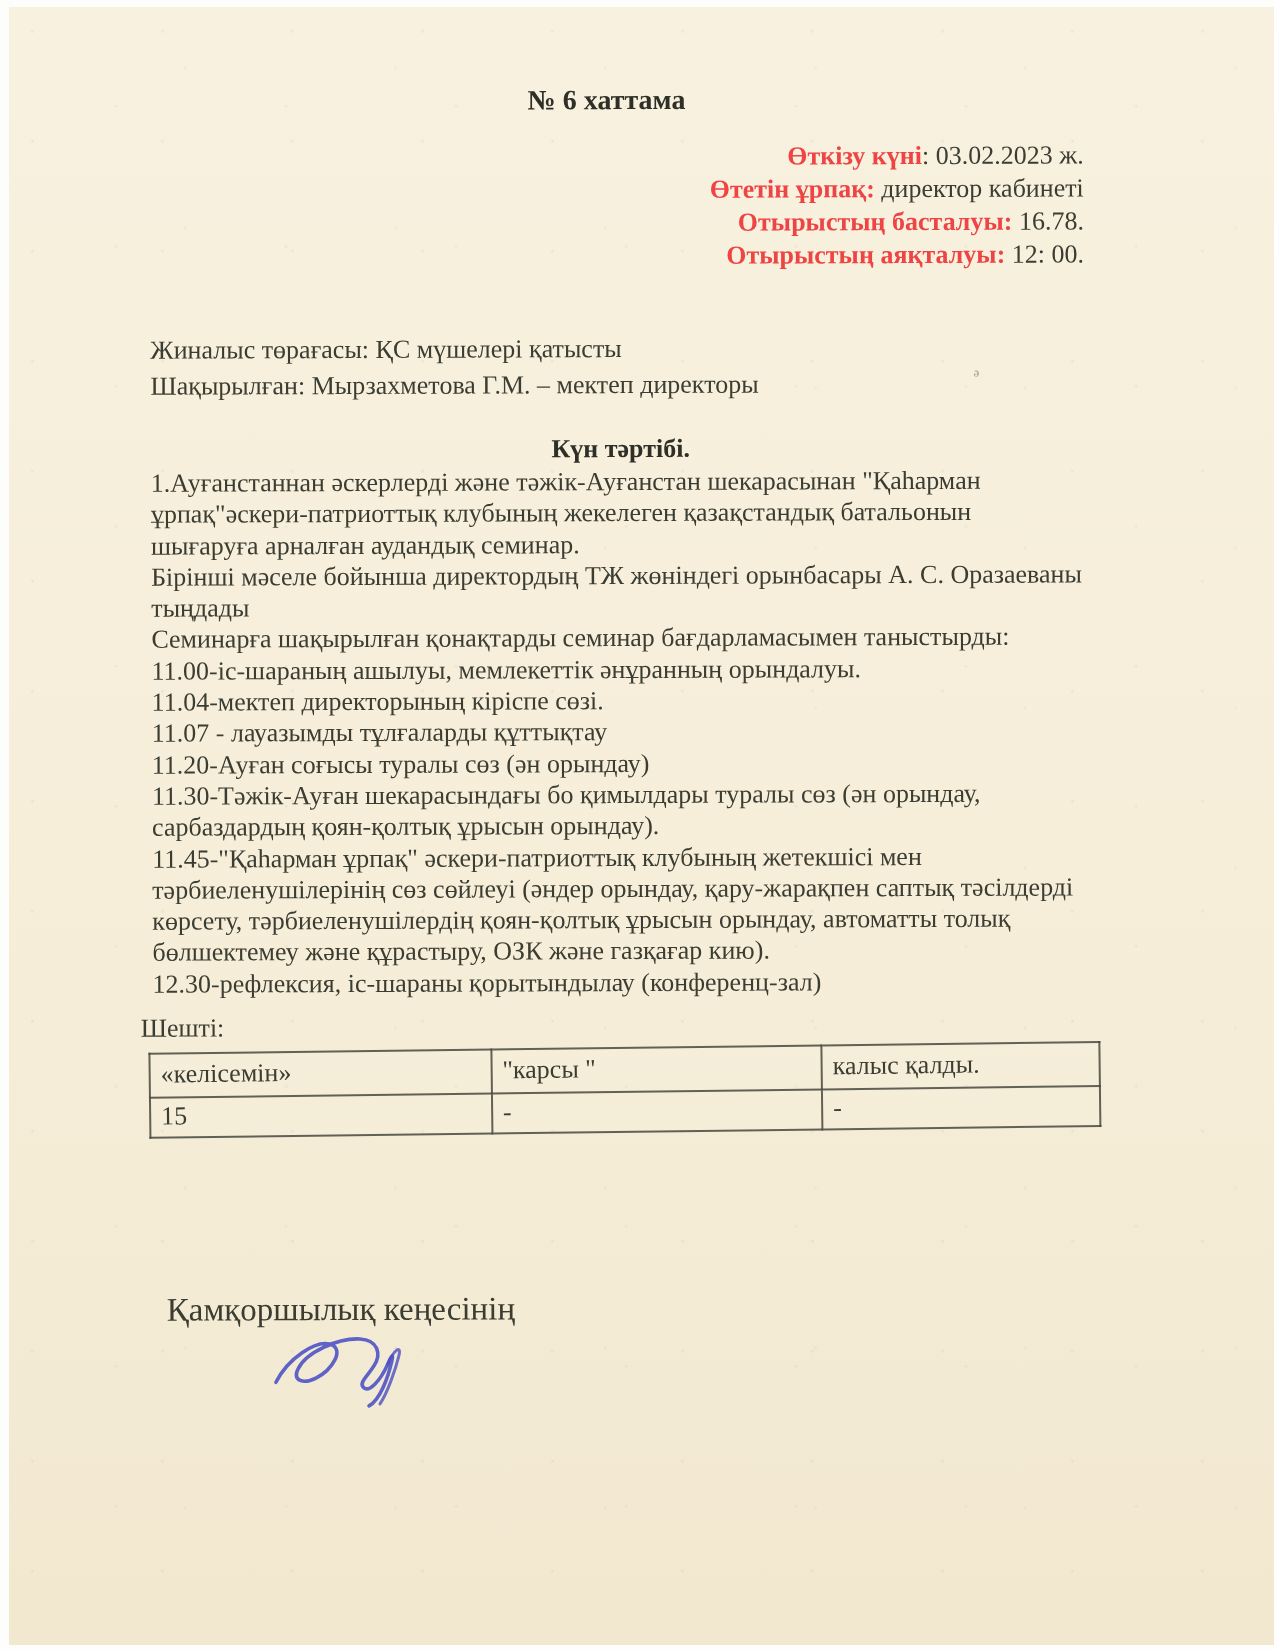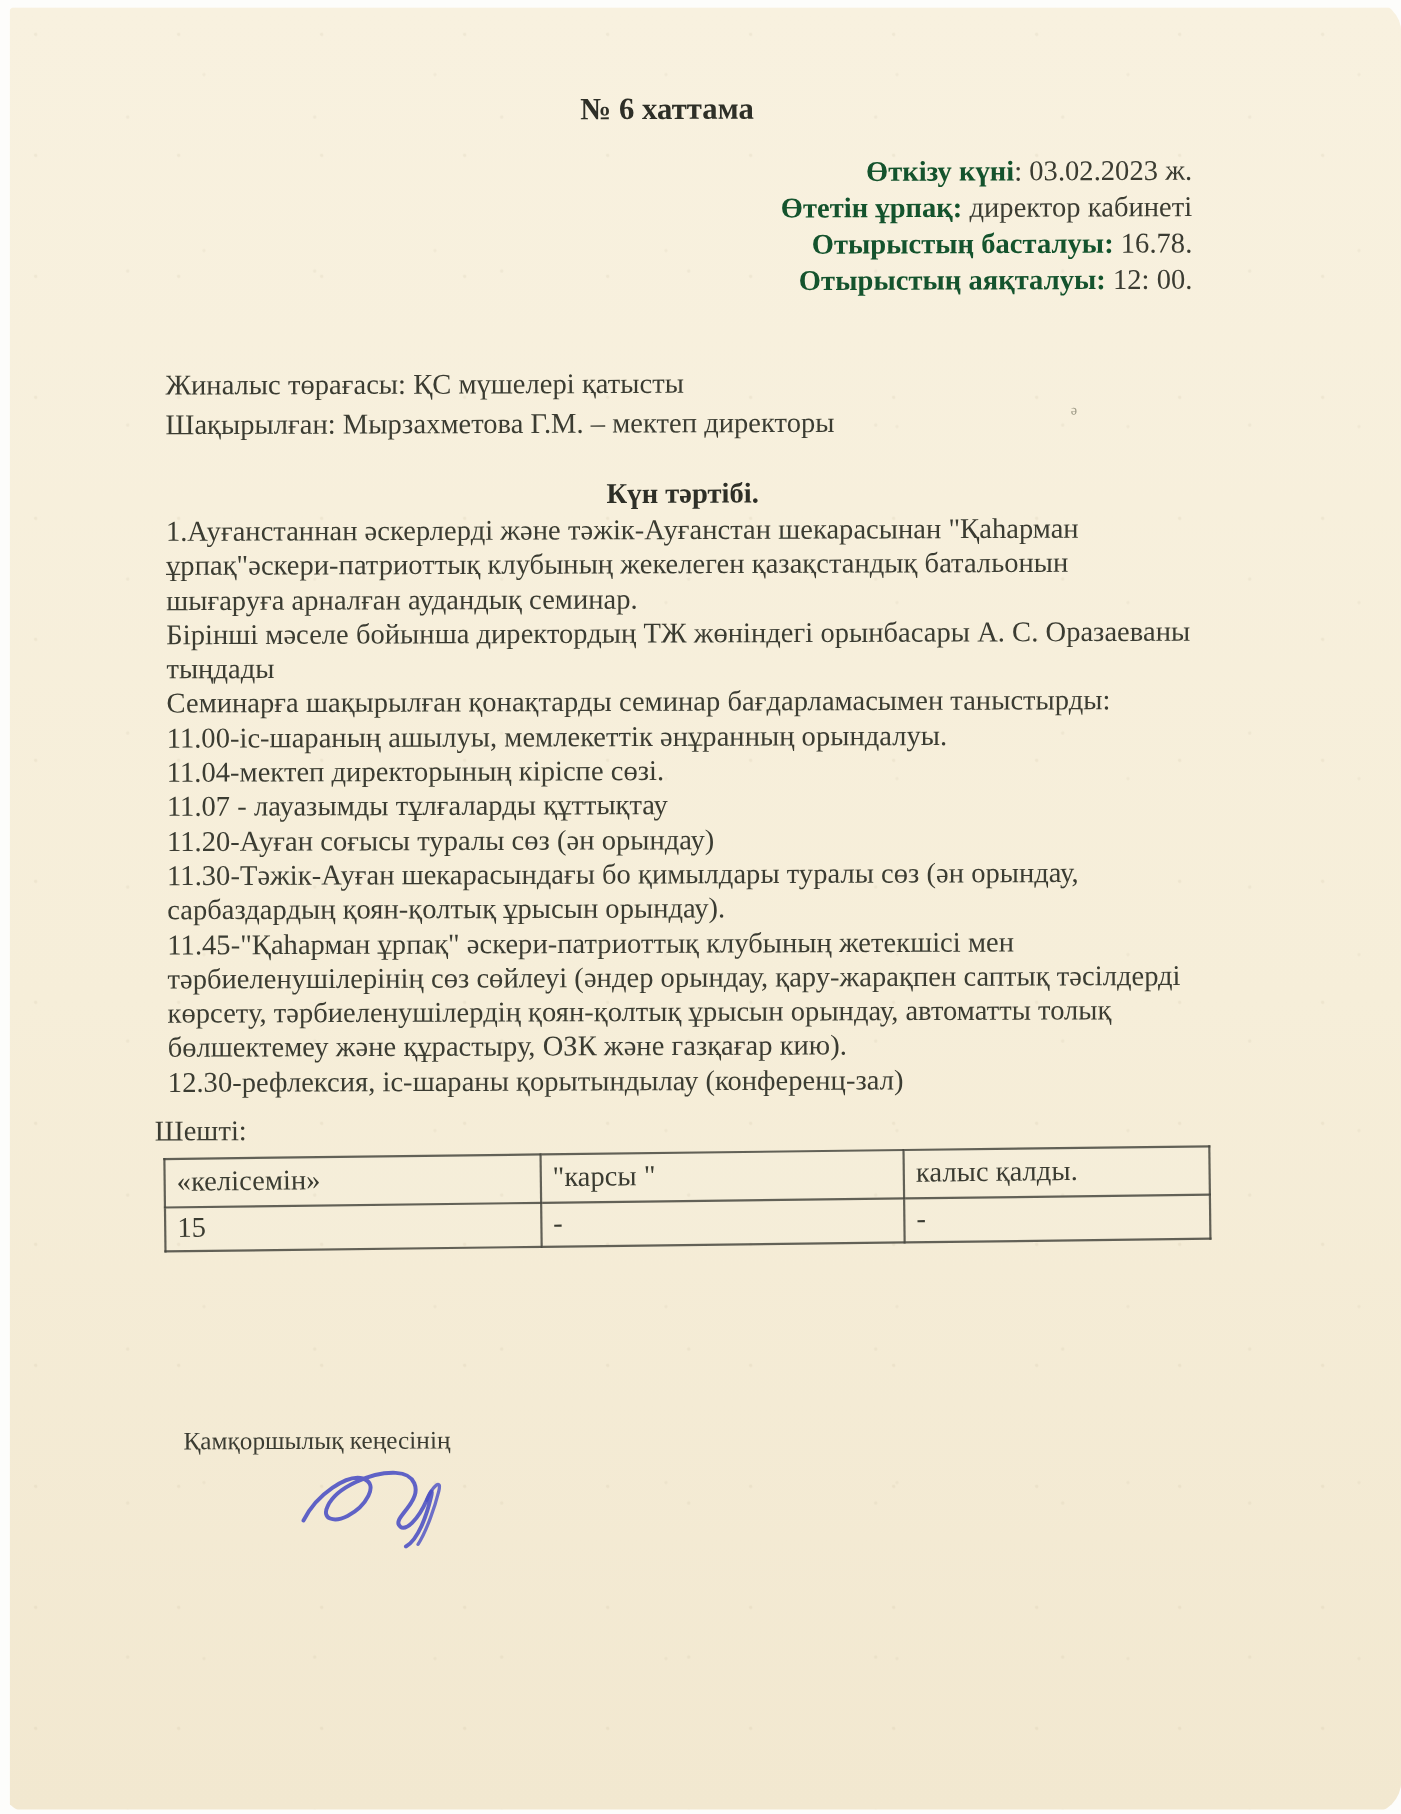--- a/index.html
+++ b/index.html
@@ -1,46 +1,46 @@
 <!DOCTYPE html>
 <html><head>
 <meta charset="utf-8">
 <style>
   html,body{margin:0;padding:0;background:#fdfdfb;}
   .stage{position:relative;width:1274px;height:1649px;overflow:hidden;
-         font-family:"Liberation Serif","DejaVu Serif",serif;border-radius:30px;}
+         font-family:"Liberation Serif","DejaVu Serif",serif;}
   .paper{position:absolute;left:9px;top:7px;right:0;bottom:4px;
          background-image:
            radial-gradient(circle at 18% 22%, rgba(125,105,60,.07) 1px, transparent 2px),
            radial-gradient(circle at 63% 71%, rgba(110,95,55,.06) 1px, transparent 2px),
            radial-gradient(circle at 84% 38%, rgba(110,95,55,.05) 1px, transparent 2px),
            linear-gradient(180deg,#f8f1df 0%,#f6eed9 55%,#f2e8d0 100%);
          background-size:130px 110px,170px 140px,210px 160px,100% 100%;}
   .content{position:absolute;left:0;top:0;width:1274px;height:1649px;
            color:#3b3c32;transform:rotate(-0.2deg);}
   .doc-title{position:absolute;top:84px;left:0;width:1218px;text-align:center;
              font-weight:bold;font-size:28px;color:#2e2f27;}
   .meta{position:absolute;top:140px;right:188px;text-align:right;
         font-size:26px;line-height:33px;white-space:nowrap;}
-  .meta b{color:#14532d;}
+  .meta b{color:#ef4444;}
   .participants{position:absolute;left:152px;top:331px;font-size:26px;line-height:36px;}
   .agenda-head{position:absolute;top:434px;left:152px;width:940px;text-align:center;
                font-weight:bold;font-size:26px;color:#2e2f27;}
   .agenda{position:absolute;left:152px;top:466px;width:960px;
           font-size:26px;line-height:31.3px;}
   .decision-label{position:absolute;left:140px;top:1012px;font-size:26px;}
   .vote-table{position:absolute;left:148px;top:1051px;width:952px;
               border-collapse:collapse;font-size:26px;
               transform:rotate(-0.5deg);transform-origin:0 50%;}
   .vote-table td{border:2px solid rgba(72,72,64,.85);padding:2px 6px 4px 10px;
                  background:rgba(255,255,255,.06);}
   .vote-table .r1 td{height:36px;}
   .vote-table .r2 td{height:32px;}
   .c1{width:330px;} .c2{width:320px;} .c3{width:266px;}
-  .sign-block{position:absolute;left:165px;top:1292px;font-size:23px;line-height:33.5px;}
+  .sign-block{position:absolute;left:165px;top:1292px;font-size:33px;line-height:33.5px;}
   .signature{position:absolute;left:268px;top:1325px;width:170px;height:82px;}
   .speck{position:absolute;font-size:13px;color:rgba(80,80,60,.55);}
 </style>
 </head>
 <body>
 
 <div class="stage">
   <div class="paper"></div>
   <div class="content">
 

